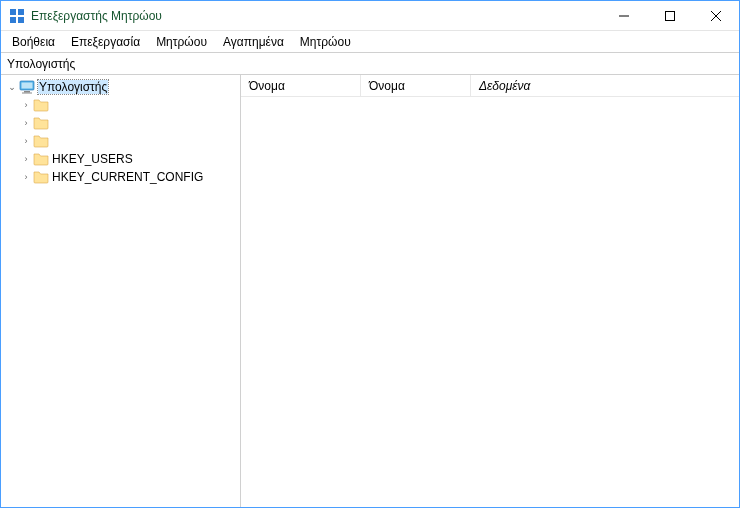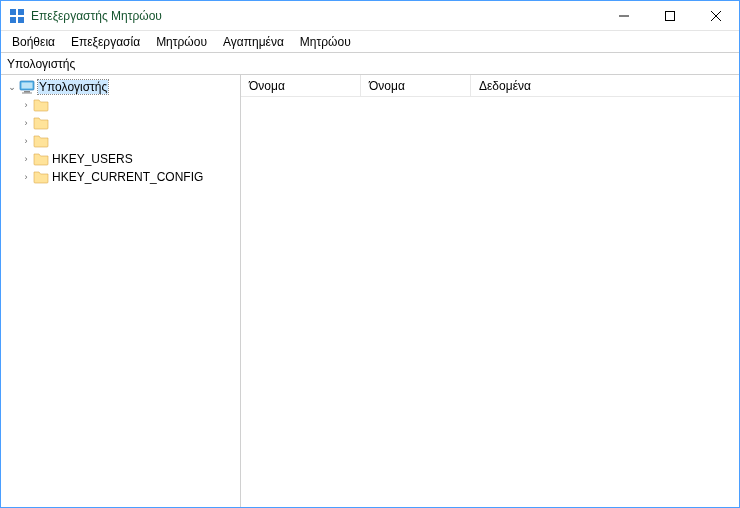--- a/index.html
+++ b/index.html
@@ -239,19 +239,19 @@
   </div>
 
   <div class="list-panel">
     <div class="list-header">
       <div class="list-col" style="width:120px;">
         <span>Όνομα</span>
       </div>
       <div class="list-col" style="width:110px;">
         <span>Όνομα</span>
       </div>
-      <div class="list-col" style="flex:1;border-right:none;">
+      <div class="list-col" style="flex:1;border-right:none;font-style:italic;">
         <span>Δεδομένα</span>
       </div>
     </div>
     <div class="list-body"></div>
   </div>
 </div>
 
 </body></html>

